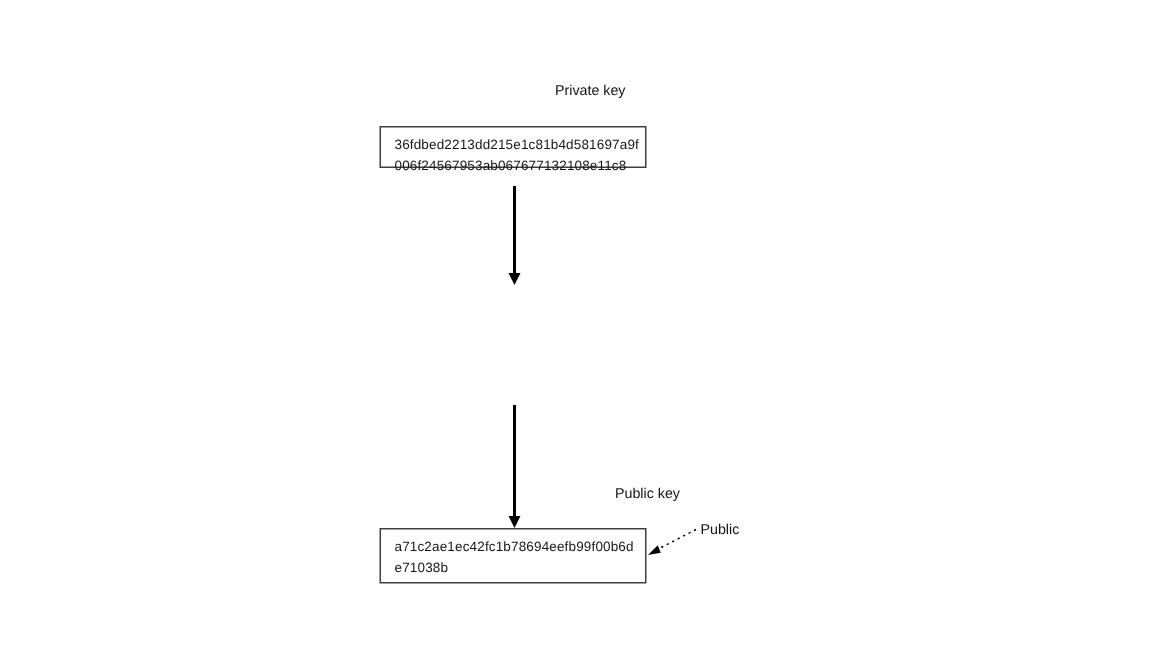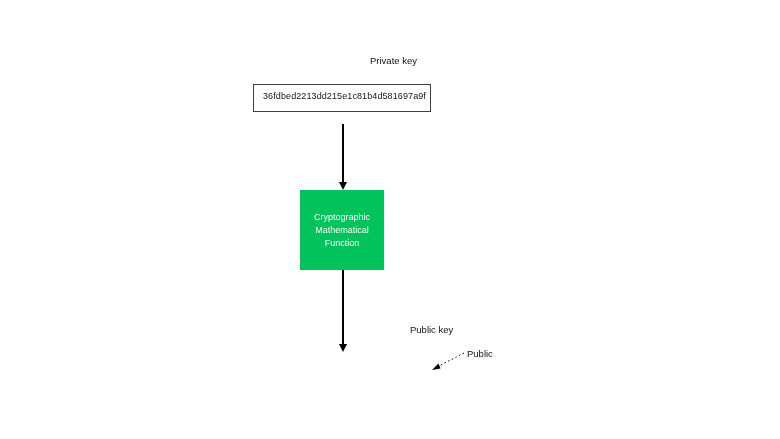--- a/index.html
+++ b/index.html
@@ -33,36 +33,36 @@
 </style>
 </head>
 <body>
 
 <div class="canvas">
 
   <div class="lbl" style="left:370px; top:55px;">Private key</div>
 
   <div class="keybox" style="left:253px; top:84px; width:178px; height:28px;">
     <div>36fdbed2213dd215e1c81b4d581697a9f</div>
+    <div>006f24567953ab067677132108e11c8</div>
   </div>
 
   <div class="vline" style="left:342px; top:124px; height:58px;"></div>
   <div class="ahead" style="left:338.5px; top:182px;"></div>
 
-  <div class="fnbox" style="background: rgb(0, 196, 91);">
-    <div>Cryptographic</div>
-    <div>Mathematical</div>
-    <div>Function</div>
-  </div>
 
   <div class="vline" style="left:342px; top:270px; height:74px;"></div>
   <div class="ahead" style="left:338.5px; top:344px;"></div>
 
   <div class="lbl" style="left:370px; top:324px;padding-left:40px;">Public key</div>
 
+  <div class="keybox" style="left:253px; top:352px; width:178px; height:37px;">
+    <div>a71c2ae1ec42fc1b78694eefb99f00b6d</div>
+    <div>e71038b</div>
+  </div>
 
   <div class="lbl" style="left:467px; top:348px;">Public</div>
 
   <svg class="dotted-arrow" width="46" height="30" viewBox="0 0 46 30">
     <line x1="39" y1="7" x2="12" y2="21" stroke="#000000" stroke-width="1" stroke-dasharray="1.5 2.6"></line>
     <polygon points="7,24 13.5,17.5 15.5,22.5" fill="#000000"></polygon>
   </svg>
 
 </div>
 

